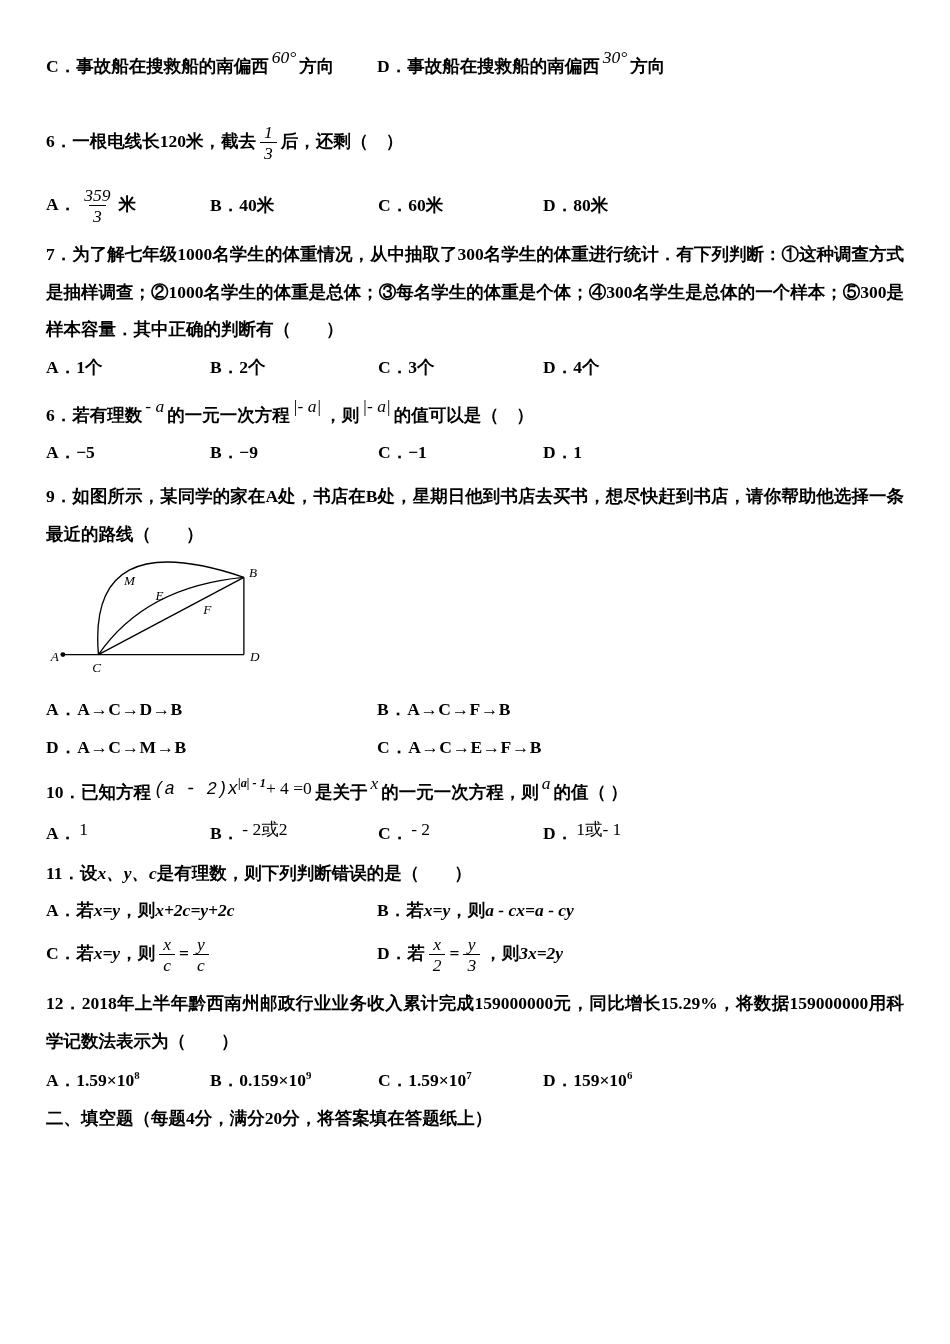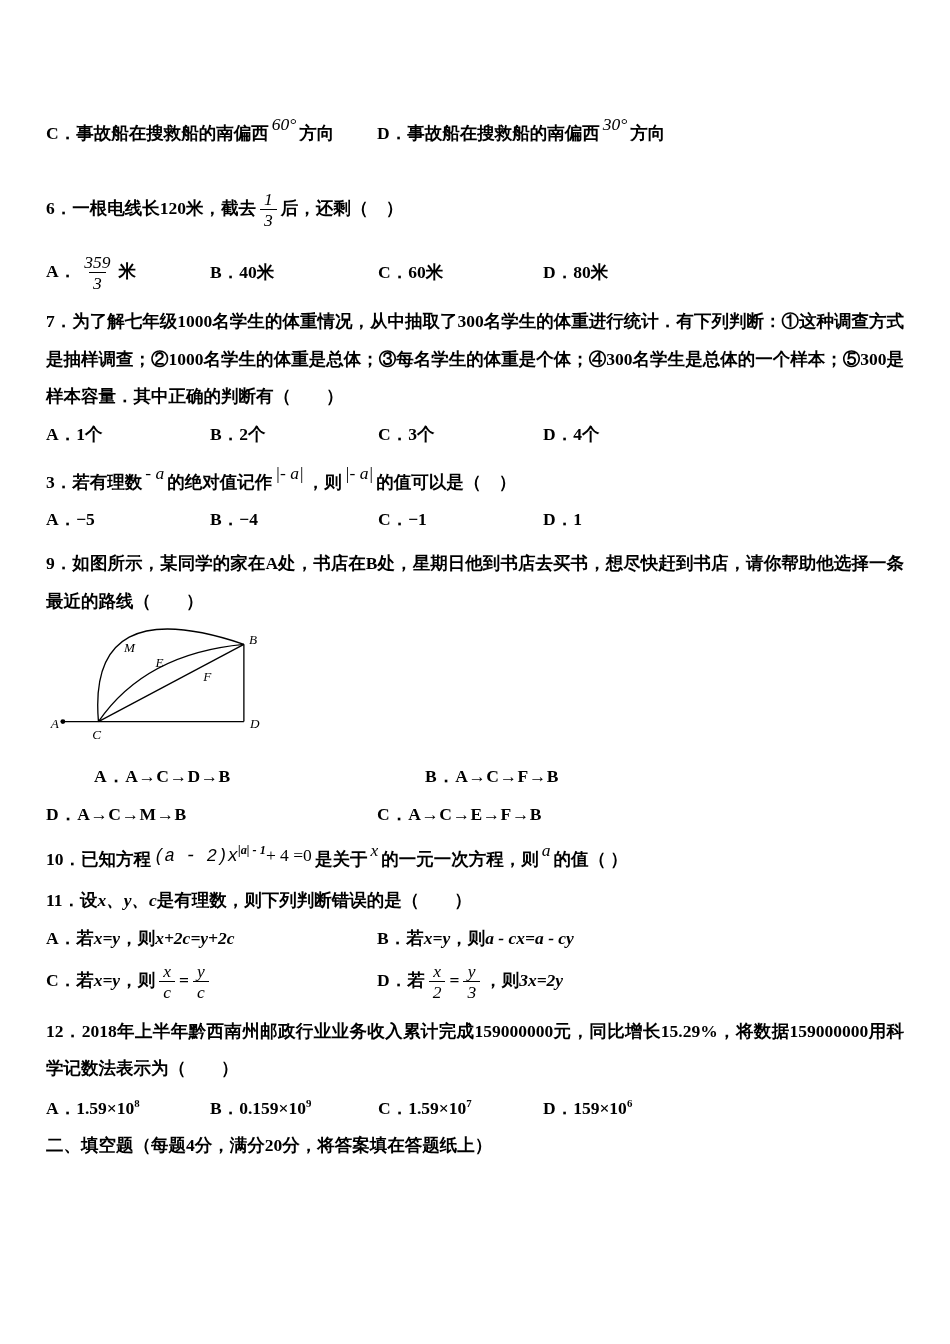--- a/index.html
+++ b/index.html
@@ -4,40 +4,40 @@
 <style>
   * { box-sizing: border-box; }
   html, body { margin: 0; padding: 0; }
   body {
     width: 950px; height: 1344px;
     background: #ffffff; color: #000000;
     font-family: "Liberation Serif", "DejaVu Serif", serif;
     font-size: 17.5px; font-weight: 700;
     overflow: hidden;
   }
-  .content { padding: 115px 46px 0 46px; }
+  .content { padding: 48px 46px 0 46px; }
   .row { line-height: 2.15; }
   .stem { margin: 0; text-align: justify; }
   .opts4 { display: grid; grid-template-columns: 164px 168px 165px 1fr; align-items: center; }
   .opts2 { display: grid; grid-template-columns: 331px 1fr; align-items: center; }
   .mraise { position: relative; top: -9px; font-weight: 400; font-style: italic; margin: 0 3px; }
   .meq    { position: relative; top: -4px; font-weight: 400; margin: 0 3px; white-space: nowrap; }
   .mi     { font-style: italic; font-weight: 400; font-family: Liberation Mono, monospace; }
   .mv     { font-style: italic; }
   .frac {
     display: inline-flex; flex-direction: column; align-items: center;
     vertical-align: middle; line-height: 1.15; font-weight: 400; font-style: italic;
     margin: 0 4px; text-align: center;
   }
   .frac .num, .frac .den { padding: 0 4px; display: block; }
   .frac .den { border-top: 1.3px solid #000; }
   sup.sci { font-size: 0.62em; vertical-align: super; }
   .eqsup  { font-size: 0.7em; vertical-align: super; font-style: italic; font-weight: 700; }
   .arrowopt { letter-spacing: 0.5px; }
-  .mt36 { margin-top: 36px; } .mt22 { margin-top: 22px; } .mt18 { margin-top: 10px; } .mt12 { margin-top: 12px; margin-left: 48px; } .mt10 { margin-top: 10px; }
+  .mt36 { margin-top: 36px; } .mt22 { margin-top: 22px; } .mt18 { margin-top: 10px; } .mt12 { margin-top: 12px; } .mt10 { margin-top: 10px; }
   .mt8  { margin-top: 8px; }  .mt6  { margin-top: 6px; }  .mt4  { margin-top: 4px; }
   .mt2  { margin-top: 2px; }  .mt0  { margin-top: 0; }
   .fig { display: block; margin: 6px 0 0 4px; }
   .fig text {
     font-family: "Liberation Serif", "DejaVu Serif", serif;
     font-style: italic; font-size: 13px; fill: #000; font-weight: 400;
   }
   .sechead { margin: 0; }
 </style>
 </head>
@@ -68,25 +68,25 @@
 
   <p class="stem row mt18">7．为了解七年级1000名学生的体重情况，从中抽取了300名学生的体重进行统计．有下列判断：①这种调查方式是抽样调查；②1000名学生的体重是总体；③每名学生的体重是个体；④300名学生是总体的一个样本；⑤300是样本容量．其中正确的判断有（　　）</p>
   <div class="row opts4 mt0">
     <div>A．1个</div>
     <div>B．2个</div>
     <div>C．3个</div>
     <div>D．4个</div>
   </div>
 
   <p class="stem row mt10">
-    <span>3．若有理数</span><span class="mraise">- a</span><span>的绝对值记作</span><span class="mraise">|- a|</span><span>，则</span><span class="mraise">|- a|</span><span>的值可以是（　）</span>
+    <span>6．若有理数</span><span class="mraise">- a</span><span>的一元一次方程</span><span class="mraise">|- a|</span><span>，则</span><span class="mraise">|- a|</span><span>的值可以是（　）</span>
   </p>
   <div class="row opts4 mt0">
     <div>A．−5</div>
-    <div>B．−4</div>
+    <div>B．−9</div>
     <div>C．−1</div>
     <div>D．1</div>
   </div>
 
   <p class="stem row mt6">9．如图所示，某同学的家在A处，书店在B处，星期日他到书店去买书，想尽快赶到书店，请你帮助他选择一条最近的路线（　　）</p>
 
   <svg class="fig" width="222" height="120" viewBox="0 0 217 118" xmlns="http://www.w3.org/2000/svg">
     <g stroke="#000" stroke-width="1.3" fill="none">
       <line x1="12" y1="94" x2="190" y2="94"></line>
       <line x1="190" y1="94" x2="190" y2="18"></line>
@@ -109,20 +109,26 @@
     <div class="arrowopt">B．A→C→F→B</div>
   </div>
   <div class="row opts2 mt0">
     <div class="arrowopt">D．A→C→M→B</div>
     <div class="arrowopt">C．A→C→E→F→B</div>
   </div>
 
   <p class="stem row mt8">
     <span>10．已知方程</span><span class="meq"><span class="mi">(a - 2)x</span><span class="eqsup">|a| - 1</span><span>+ 4 =0</span></span><span>是关于</span><span class="mraise">x</span><span>的一元一次方程，则</span><span class="mraise">a</span><span>的值（ ）</span>
   </p>
+  <div class="row opts4 mt2">
+    <div><span>A．</span><span class="meq">1</span></div>
+    <div><span>B．</span><span class="meq">- 2或2</span></div>
+    <div><span>C．</span><span class="meq">- 2</span></div>
+    <div><span>D．</span><span class="meq">1或- 1</span></div>
+  </div>
 
   <p class="stem row mt2">
     <span>11．设</span><span class="mv">x、y、c</span><span>是有理数，则下列判断错误的是（　　）</span>
   </p>
   <div class="row opts2 mt0">
     <div><span>A．若</span><span class="mv">x=y</span><span>，则</span><span class="mv">x+2c=y+2c</span></div>
     <div><span>B．若</span><span class="mv">x=y</span><span>，则</span><span class="mv">a - cx=a - cy</span></div>
   </div>
   <div class="row opts2 mt4">
     <div>

